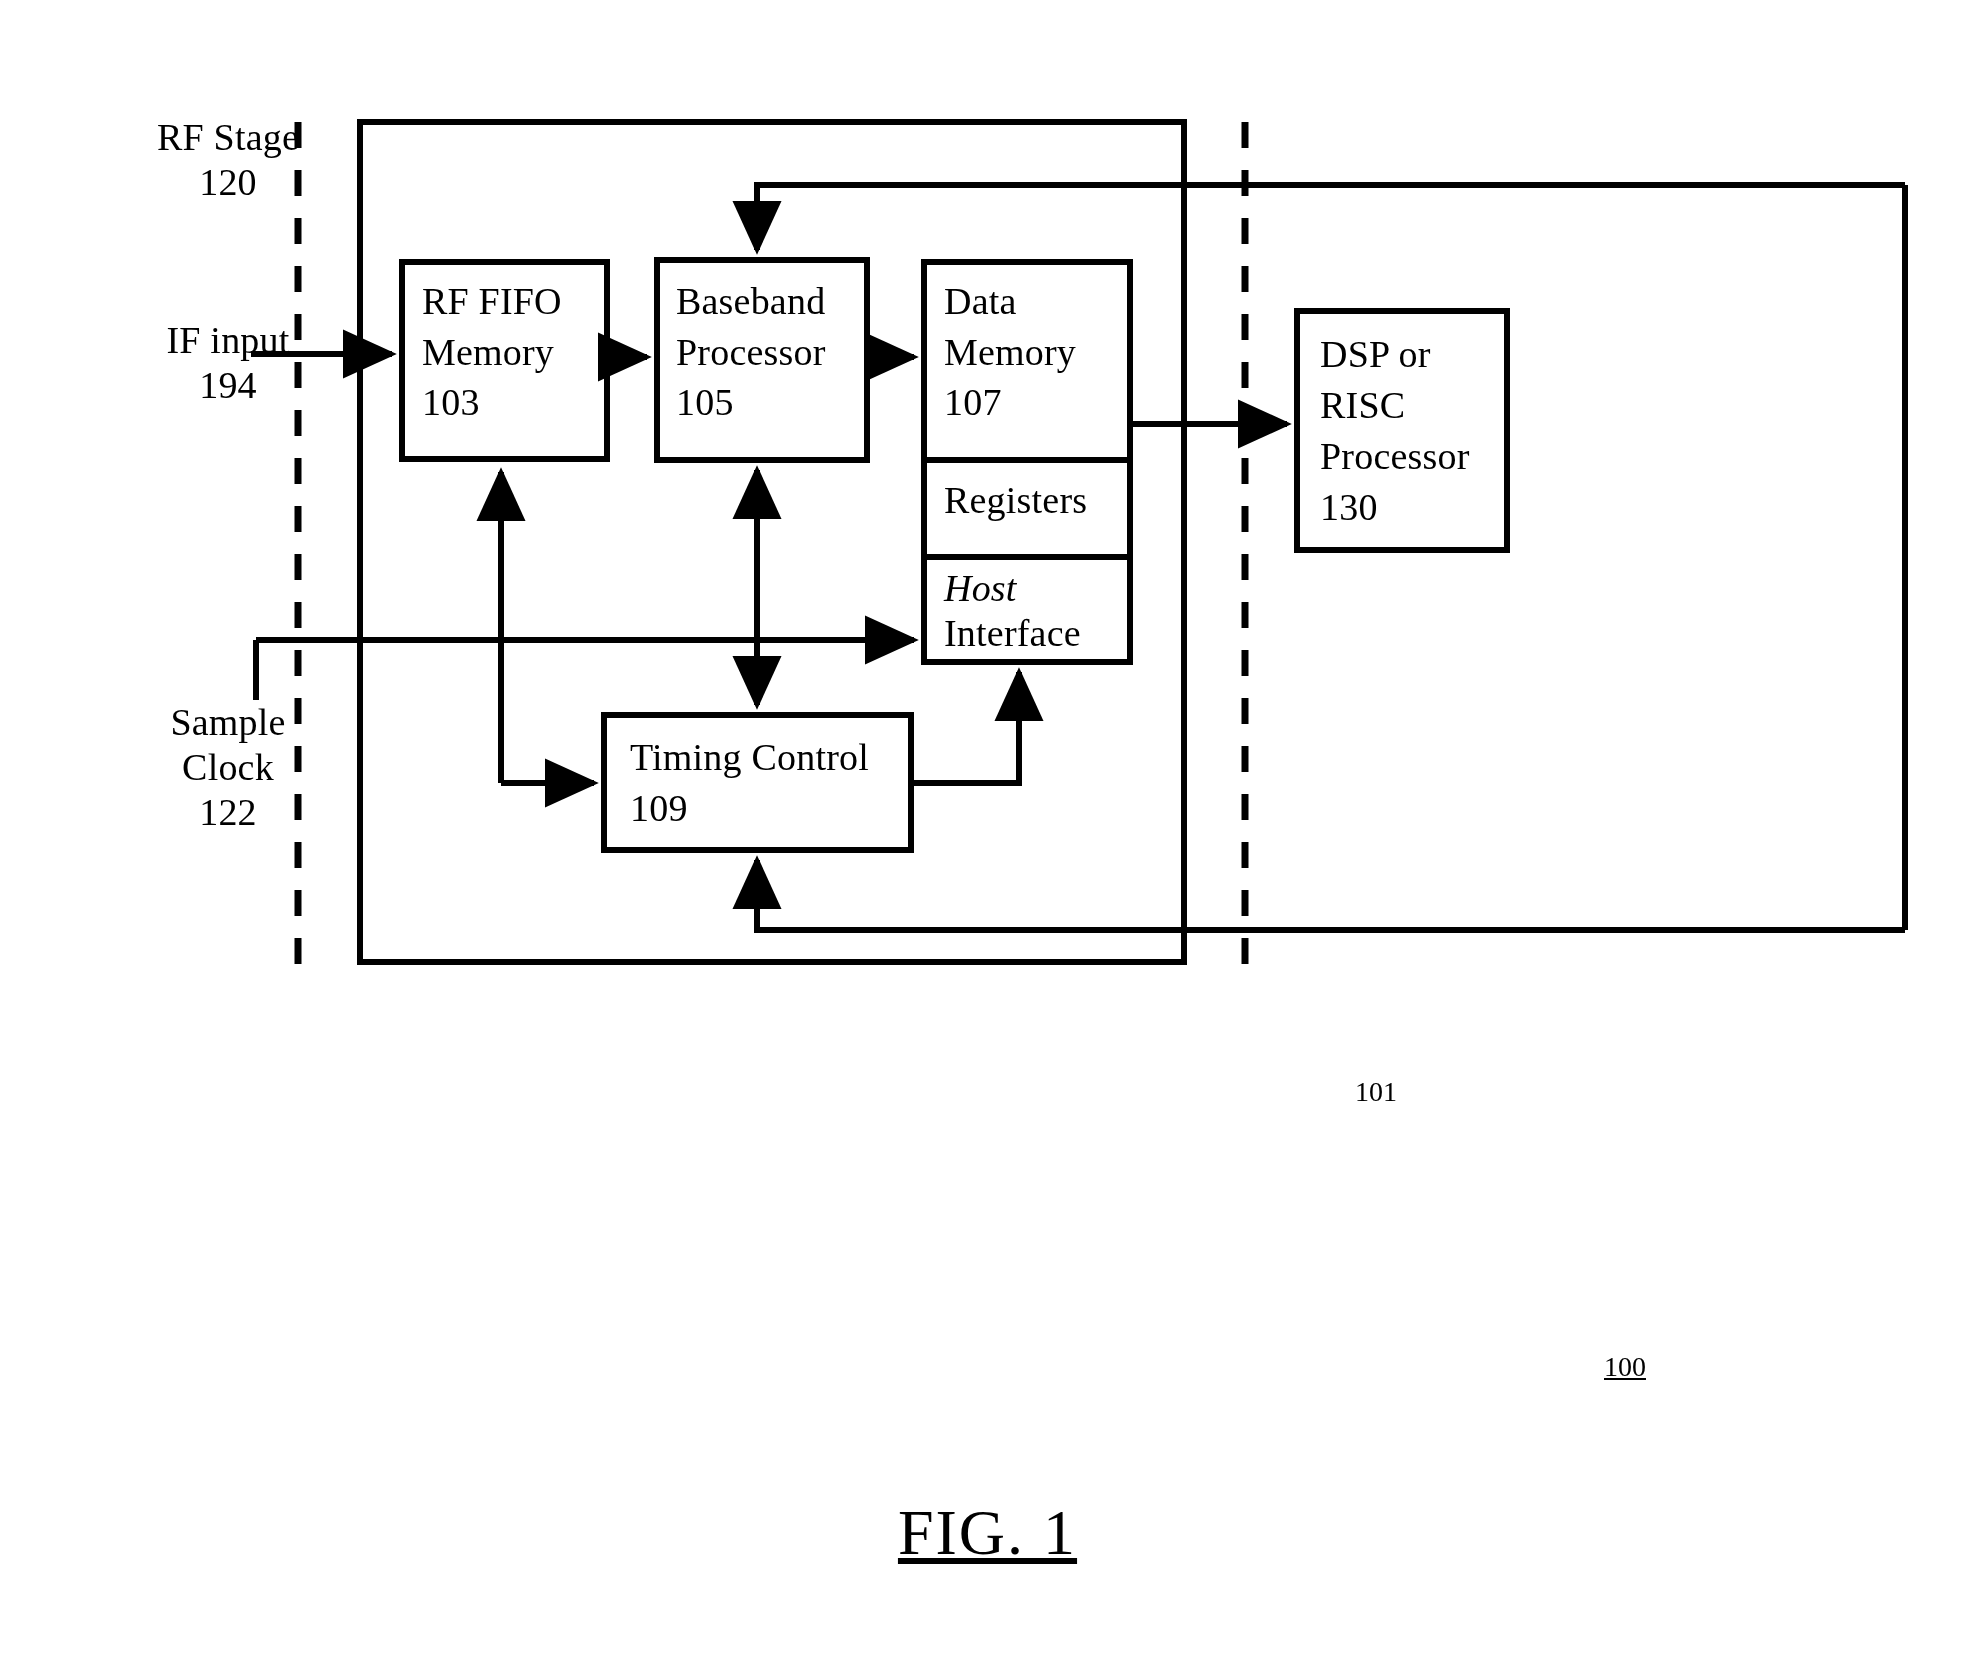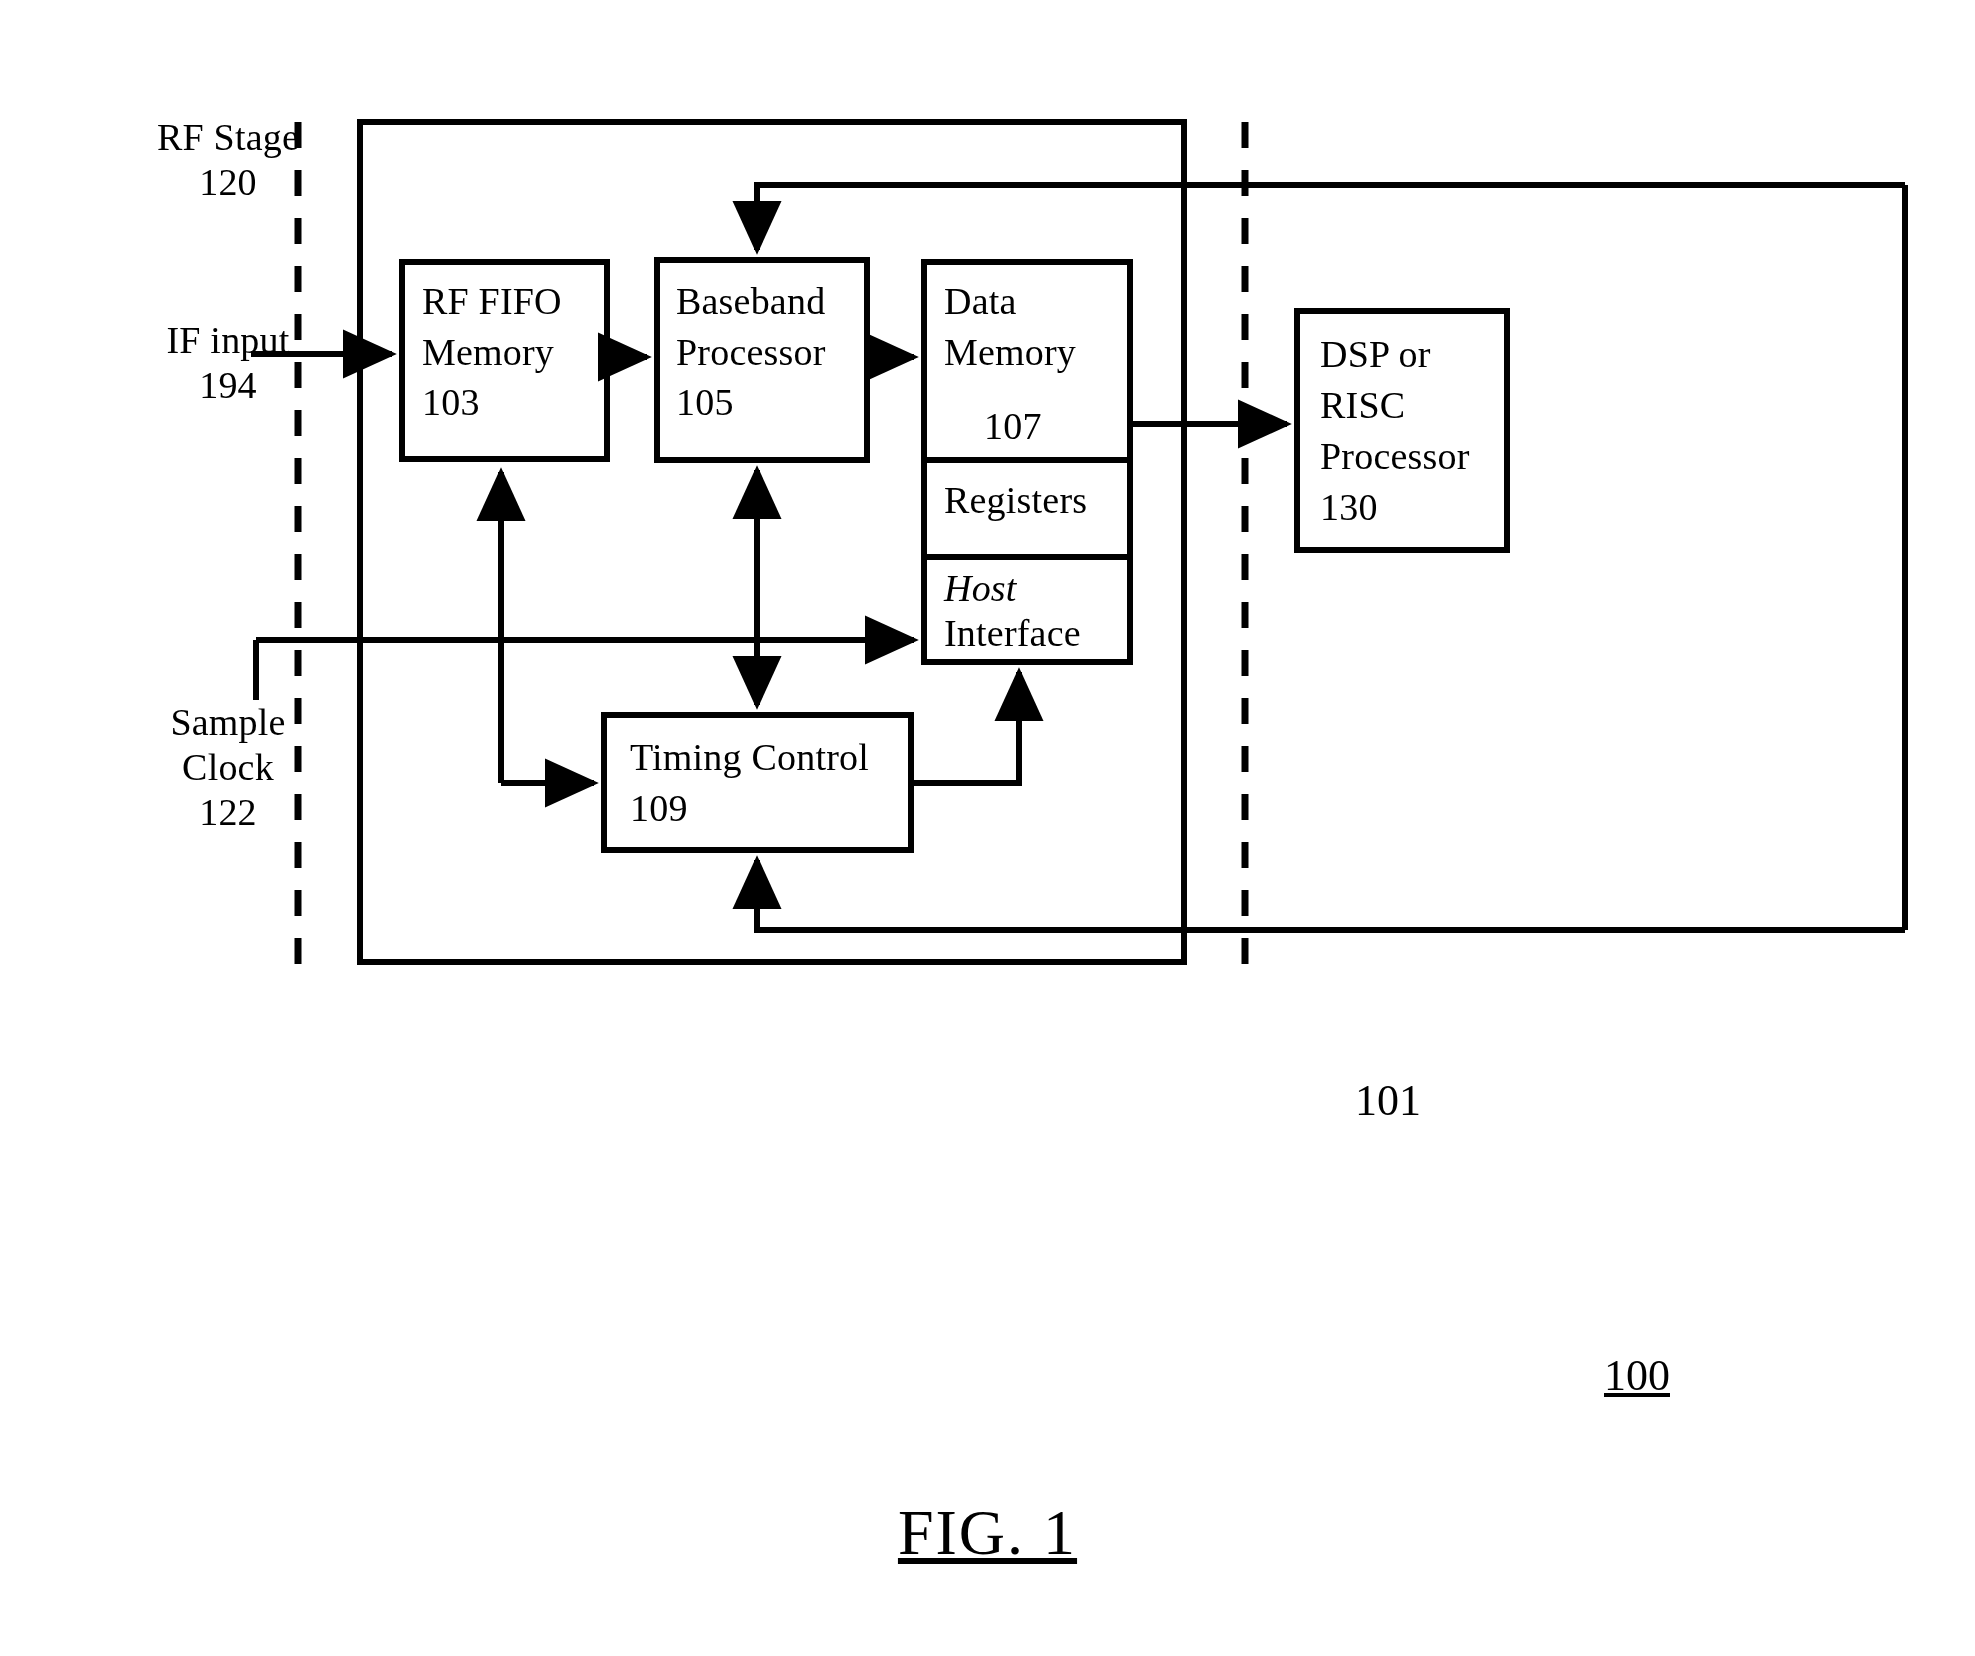--- a/index.html
+++ b/index.html
@@ -37,21 +37,21 @@
   .side-label {
     font-size: 38px;
     letter-spacing: 0.2px;
     text-align: center;
   }
   .box-label {
     font-size: 38px;
     letter-spacing: 0.2px;
   }
   .ref-label {
-    font-size: 44px;
+    font-size: 28px;
   }
   .fig-caption {
     position: absolute;
     width: 1975px;
     text-align: center;
     font-size: 64px;
     letter-spacing: 2px;
     font-family: "Liberation Serif", "DejaVu Serif", serif;
     text-decoration: underline;
   }
@@ -132,21 +132,21 @@
   <div class="lbl box-label" style="left:422px; top:279px; width:190px;">RF FIFO</div>
   <div class="lbl box-label" style="left:422px; top:330px; width:190px;">Memory</div>
   <div class="lbl box-label" style="left:422px; top:380px; width:190px;">103</div>
 
   <div class="lbl box-label" style="left:676px; top:279px; width:200px;">Baseband</div>
   <div class="lbl box-label" style="left:676px; top:330px; width:200px;">Processor</div>
   <div class="lbl box-label" style="left:676px; top:380px; width:200px;">105</div>
 
   <div class="lbl box-label" style="left:944px; top:279px; width:190px;">Data</div>
   <div class="lbl box-label" style="left:944px; top:330px; width:190px;">Memory</div>
-  <div class="lbl box-label" style="left:984px; top:380px; width:190px;margin-top:24px;">107</div>
+  <div class="lbl box-label" style="left:944px; top:380px; width:190px;">107</div>
 
   <div class="lbl box-label" style="left:944px; top:478px; width:190px;">Registers</div>
 
   <div class="lbl box-label" style="left:944px; top:566px; width:190px;font-style:italic;">Host</div>
   <div class="lbl box-label" style="left:944px; top:611px; width:195px;">Interface</div>
 
   <div class="lbl box-label" style="left:630px; top:735px; width:290px;">Timing Control</div>
   <div class="lbl box-label" style="left:630px; top:786px; width:290px;">109</div>
 
   <div class="lbl box-label" style="left:1320px; top:332px; width:190px;">DSP or</div>

